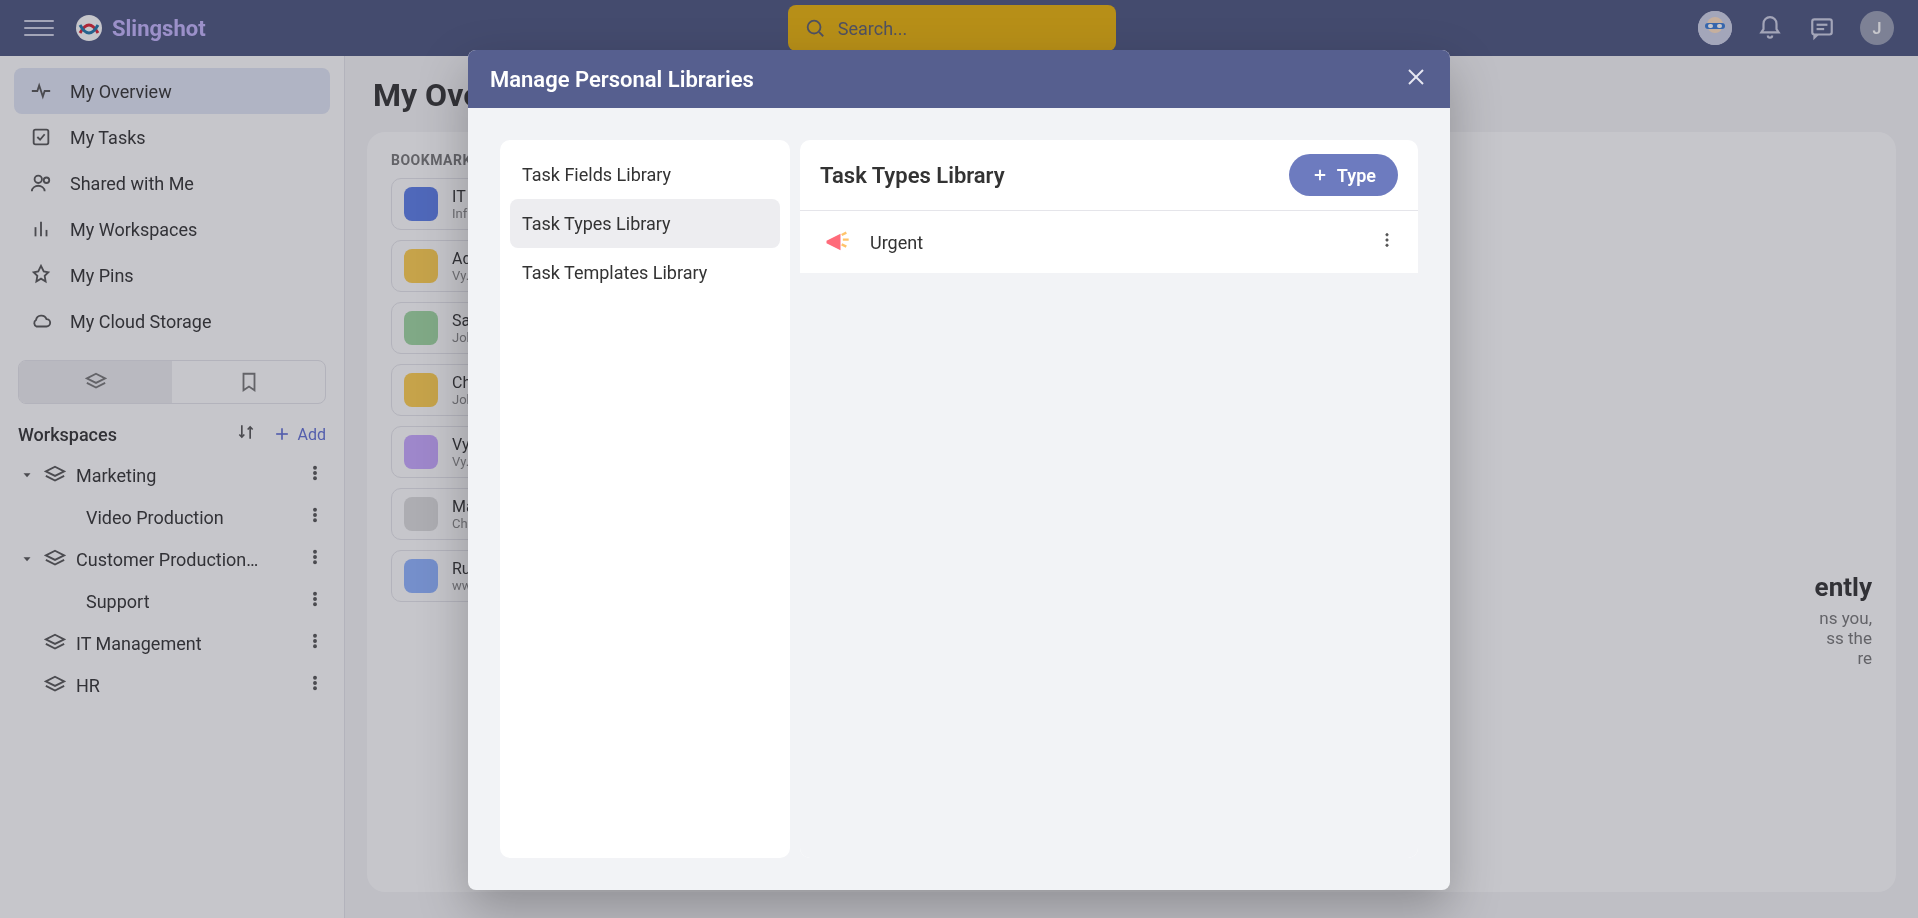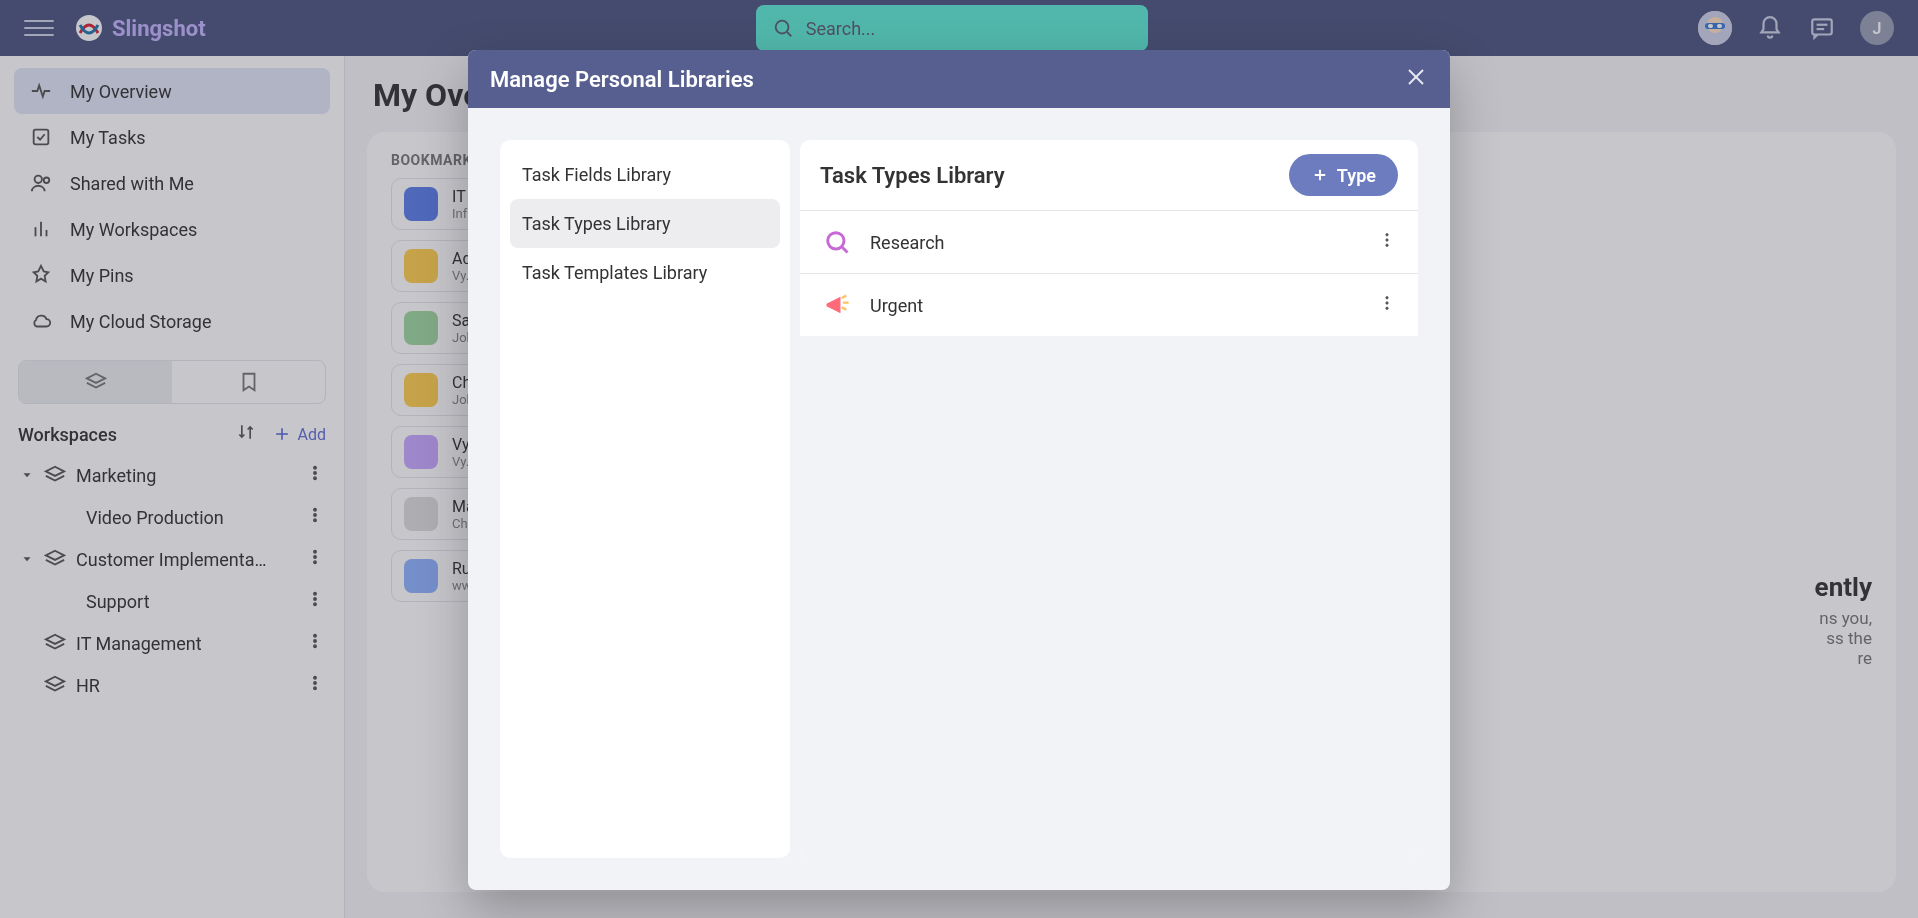--- a/index.html
+++ b/index.html
@@ -15,21 +15,21 @@
   *{box-sizing:border-box;font-family:-apple-system,BlinkMacSystemFont,"Segoe UI",Roboto,Arial,sans-serif;}
   body{margin:0;background:#fff;color:var(--text);overflow:hidden;}
   .app{width:1918px;height:918px;position:relative;display:flex;flex-direction:column;transform-origin:top left;}
   
   .topbar{height:56px;background:var(--brand);display:flex;align-items:center;padding:0 24px;flex-shrink:0;}
   .burger{width:30px;height:30px;display:flex;flex-direction:column;justify-content:center;gap:5px;cursor:pointer;}
   .burger span{height:2px;background:#cfd1e5;border-radius:2px;}
   .logo{display:flex;align-items:center;margin-left:22px;gap:10px;}
   .logo-mark{width:26px;height:26px;border-radius:50%;position:relative;background:#fff;}
   .logo-text{color:#c4b5fd;font-weight:700;font-size:22px;}
-  .search{flex:0 0 auto;margin:0 auto;width:392px;height:46px;background:#5eead4;border-radius:8px;display:flex;align-items:center;padding:0 16px;gap:12px;}
+  .search{flex:0 0 auto;margin:0 auto;width:328px;height:46px;background:#eab308;border-radius:8px;display:flex;align-items:center;padding:0 16px;gap:12px;}
   .search svg{width:22px;height:22px;stroke:#5b5d6d;fill:none;stroke-width:2;}
   .search span{color:#5b5d6d;font-size:18px;}
   .topbar-right{display:flex;align-items:center;gap:24px;}
   .top-icon{width:28px;height:28px;display:flex;align-items:center;justify-content:center;cursor:pointer;}
   .top-icon svg{stroke:#cfd1e5;fill:none;stroke-width:2;width:26px;height:26px;}
   .avatar{width:34px;height:34px;border-radius:50%;background:#9aa0b5;color:#fff;display:flex;align-items:center;justify-content:center;font-weight:600;font-size:16px;}
   .avatar-icon{width:34px;height:34px;border-radius:50%;background:#cfd1e5;display:flex;align-items:center;justify-content:center;}
   
   .main{flex:1;display:flex;min-height:0;}
   .sidebar{width:345px;flex-shrink:0;border-right:1px solid var(--border);padding:12px 14px;display:flex;flex-direction:column;gap:2px;}
@@ -250,21 +250,21 @@
               </svg></span>
           </div>
           <div class="ws-item">
             <svg class="caret" viewBox="0 0 24 24" width="14" height="14">
               <polygon points="6 9 18 9 12 16" fill="#555" stroke="none"></polygon>
             </svg>
             <svg class="layers" viewBox="0 0 24 24">
               <polygon points="12 3 22 8 12 13 2 8 12 3"></polygon>
               <polyline points="2 13 12 18 22 13"></polyline>
             </svg>
-            <span class="label">Customer Implementa…</span>
+            <span class="label">Customer Production…</span>
             <span class="dots"><svg viewBox="0 0 24 24">
                 <circle cx="12" cy="5" r="1.6" fill="#555"></circle>
                 <circle cx="12" cy="12" r="1.6" fill="#555"></circle>
                 <circle cx="12" cy="19" r="1.6" fill="#555"></circle>
               </svg></span>
           </div>
           <div class="ws-item child">
             <span class="label">Support</span>
             <span class="dots"><svg viewBox="0 0 24 24">
                 <circle cx="12" cy="5" r="1.6" fill="#555"></circle>
@@ -391,34 +391,20 @@
             <span class="t">Task Types Library</span>
             <button class="btn-primary">
               <svg viewBox="0 0 24 24">
                   <line x1="12" y1="5" x2="12" y2="19"></line>
                   <line x1="5" y1="12" x2="19" y2="12"></line>
                 </svg>
               <span>Type</span>
             </button>
           </div>
           <div id="type-rows">
-              <div class="type-row">
-                <span class="icon">
-                  <svg viewBox="0 0 24 24" width="28" height="28" fill="none" stroke="#c768d6" stroke-width="2.5">
-                    <circle cx="11" cy="11" r="7"></circle>
-                    <line x1="21" y1="21" x2="16.5" y2="16.5"></line>
-                  </svg>
-                </span>
-                <span class="name">Research</span>
-                <span class="row-dots"><svg viewBox="0 0 24 24">
-                    <circle cx="12" cy="5" r="1.6" fill="#555"></circle>
-                    <circle cx="12" cy="12" r="1.6" fill="#555"></circle>
-                    <circle cx="12" cy="19" r="1.6" fill="#555"></circle>
-                  </svg></span>
-              </div>
               <div class="type-row">
                 <span class="icon">
                   <svg viewBox="0 0 24 24" width="28" height="28">
                     <path d="M3 11l12-6v14L3 13z" fill="#ff6b7a"></path>
                     <path d="M16 6l4-2" stroke="#ffc36b" stroke-width="2"></path>
                     <path d="M17 10h5" stroke="#ffc36b" stroke-width="2"></path>
                     <path d="M16 14l4 2" stroke="#ffc36b" stroke-width="2"></path>
                   </svg>
                 </span>
                 <span class="name">Urgent</span>

